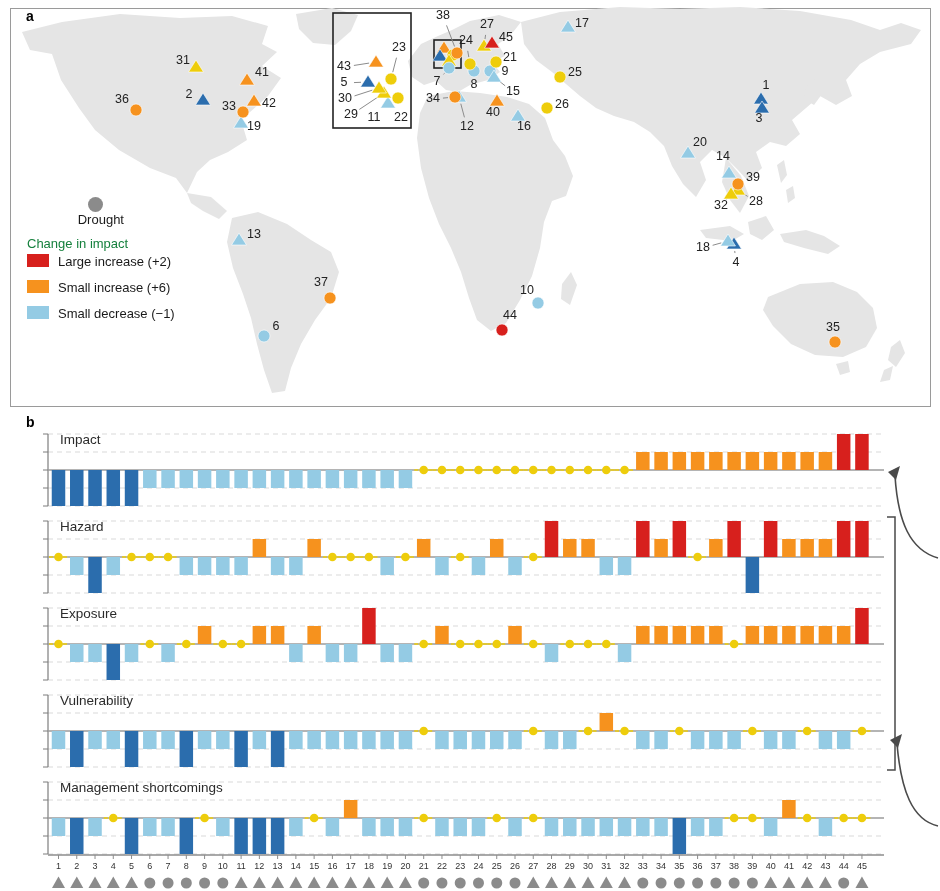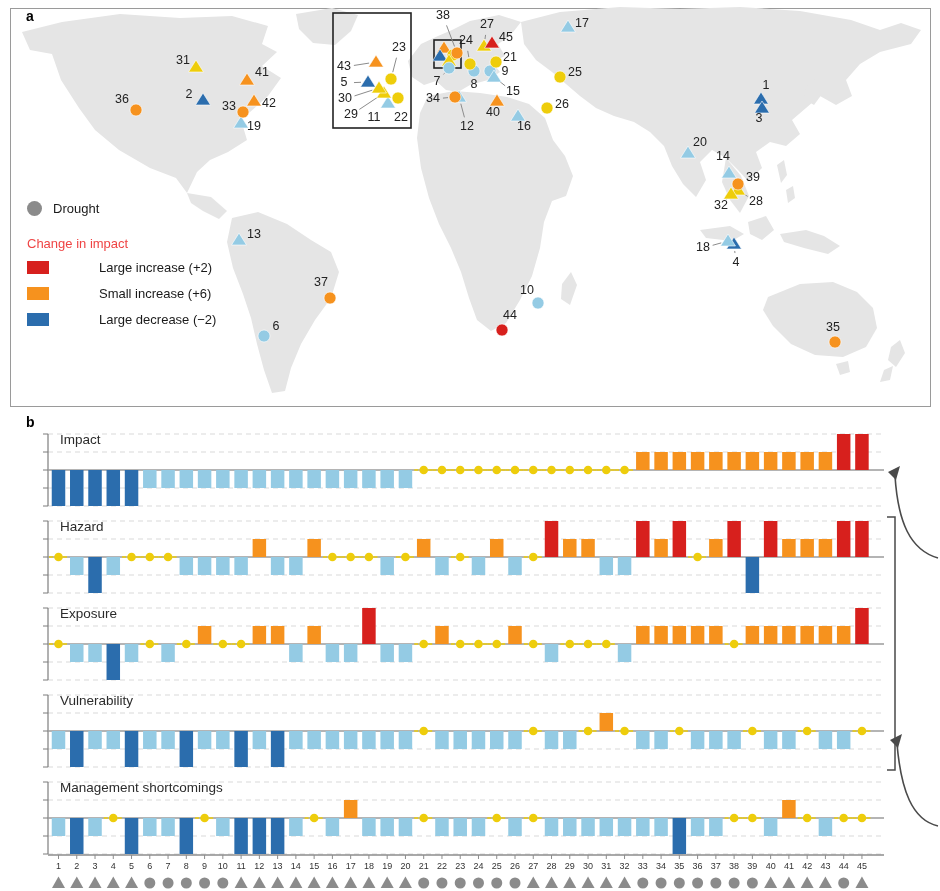--- a/index.html
+++ b/index.html
@@ -3,27 +3,27 @@
 <meta charset="utf-8">
 <style>
   html,body { margin:0; padding:0; background:#fff; }
   body { width:940px; height:891px; font-family:"Liberation Sans", sans-serif; }
   .figure { position:relative; width:940px; height:891px; background:#fff; overflow:hidden; }
   svg { position:absolute; left:0; top:0; }
   .panel-label { position:absolute; font-size:14px; font-weight:bold; color:#000; z-index:5; }
   #label-a { left:26px; top:8px; }
   #label-b { left:26px; top:414px; }
   #legend { position:absolute; left:27px; top:197px; z-index:4; }
-  .legend-shape-row { display:flex; align-items:center; height:23px; }
+  .legend-shape-row { display:flex; align-items:center; height:23px;flex-direction:column; }
   .legend-shape-cell { width:26px; display:flex; justify-content:flex-start; }
   .shape-circle { width:15px; height:15px; border-radius:50%; background:#8b8b8b; }
   .shape-triangle { width:0; height:0; border-left:9px solid transparent; border-right:9px solid transparent; border-bottom:14px solid #8b8b8b; }
   .legend-label { font-size:13px; color:#1a1a1a; }
-  .legend-title { font-size:13px; color:#ef4444; margin-top:16px; margin-bottom:3px; }
-  .legend-impact-row { display:flex; align-items:center; height:26px;gap:41px; }
+  .legend-title { font-size:13px; color:#15803d; margin-top:16px; margin-bottom:3px; }
+  .legend-impact-row { display:flex; align-items:flex-start; height:26px; }
   .swatch { width:22px; height:13px; margin-right:9px; }
 </style>
 </head>
 <body>
 
 <div class="figure">
   <div id="label-a" class="panel-label">a</div>
   <div id="label-b" class="panel-label">b</div>
 
   <svg id="map-svg" width="940" height="412" viewBox="0 0 940 412">
@@ -172,22 +172,22 @@
     <div id="legend-impact-items">
         <div class="legend-impact-row">
           <span class="swatch" style="background:#d7201d"></span>
           <span class="legend-label">Large increase (+2)</span>
         </div>
         <div class="legend-impact-row">
           <span class="swatch" style="background:#f6921e"></span>
           <span class="legend-label">Small increase (+6)</span>
         </div>
         <div class="legend-impact-row">
-          <span class="swatch" style="background:#2b6dad"></span>
-          <span class="legend-label">Large decrease (−2)</span>
+          <span class="swatch" style="background:#94cbe4"></span>
+          <span class="legend-label">Small decrease (−1)</span>
         </div>
       </div>
   </div>
 
   <svg id="chart-svg" width="940" height="479" viewBox="0 0 940 479" style="top:412px">
       <g>
         <line x1="48" y1="94" x2="884" y2="94" stroke="#d9d9d9" stroke-width="1" stroke-dasharray="5 4"></line>
         <line x1="48" y1="76" x2="884" y2="76" stroke="#d9d9d9" stroke-width="1" stroke-dasharray="5 4"></line>
         <line x1="48" y1="40" x2="884" y2="40" stroke="#d9d9d9" stroke-width="1" stroke-dasharray="5 4"></line>
         <line x1="48" y1="22" x2="884" y2="22" stroke="#d9d9d9" stroke-width="1" stroke-dasharray="5 4"></line>

